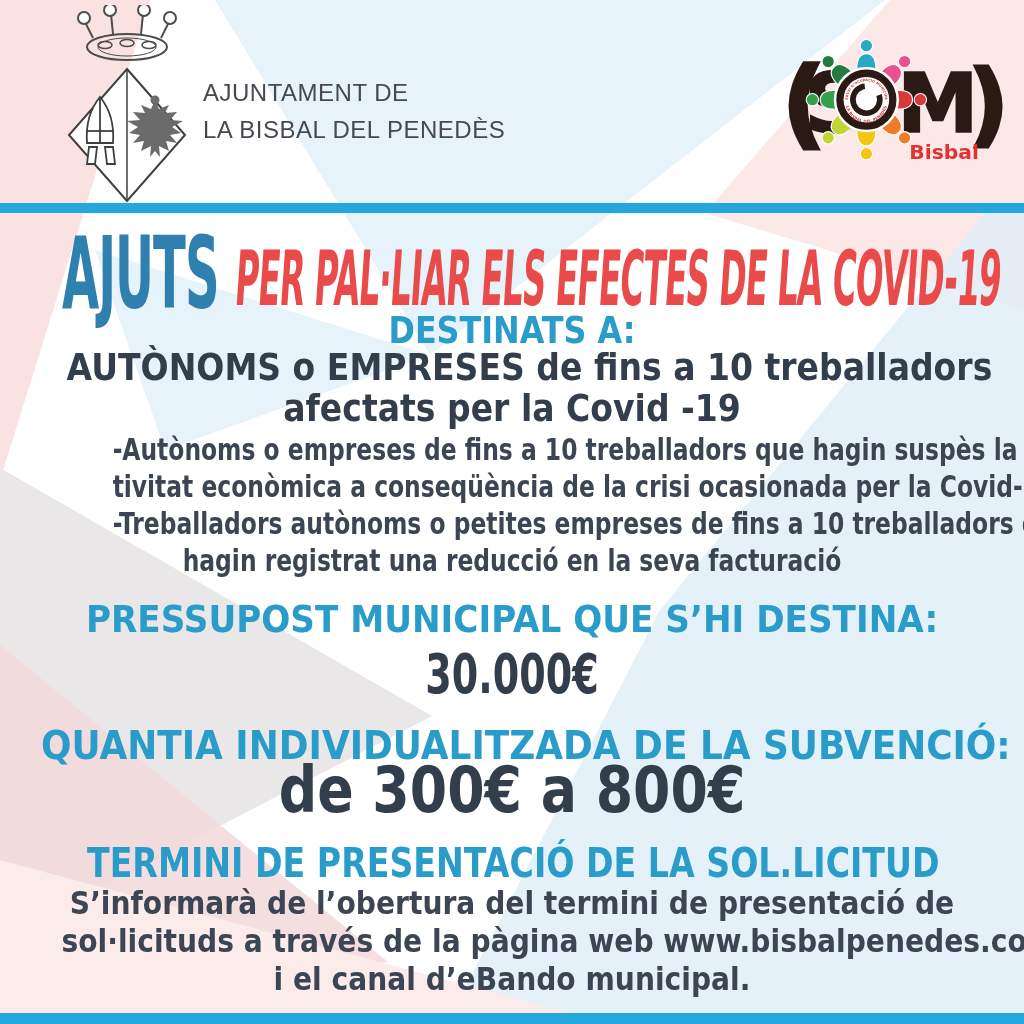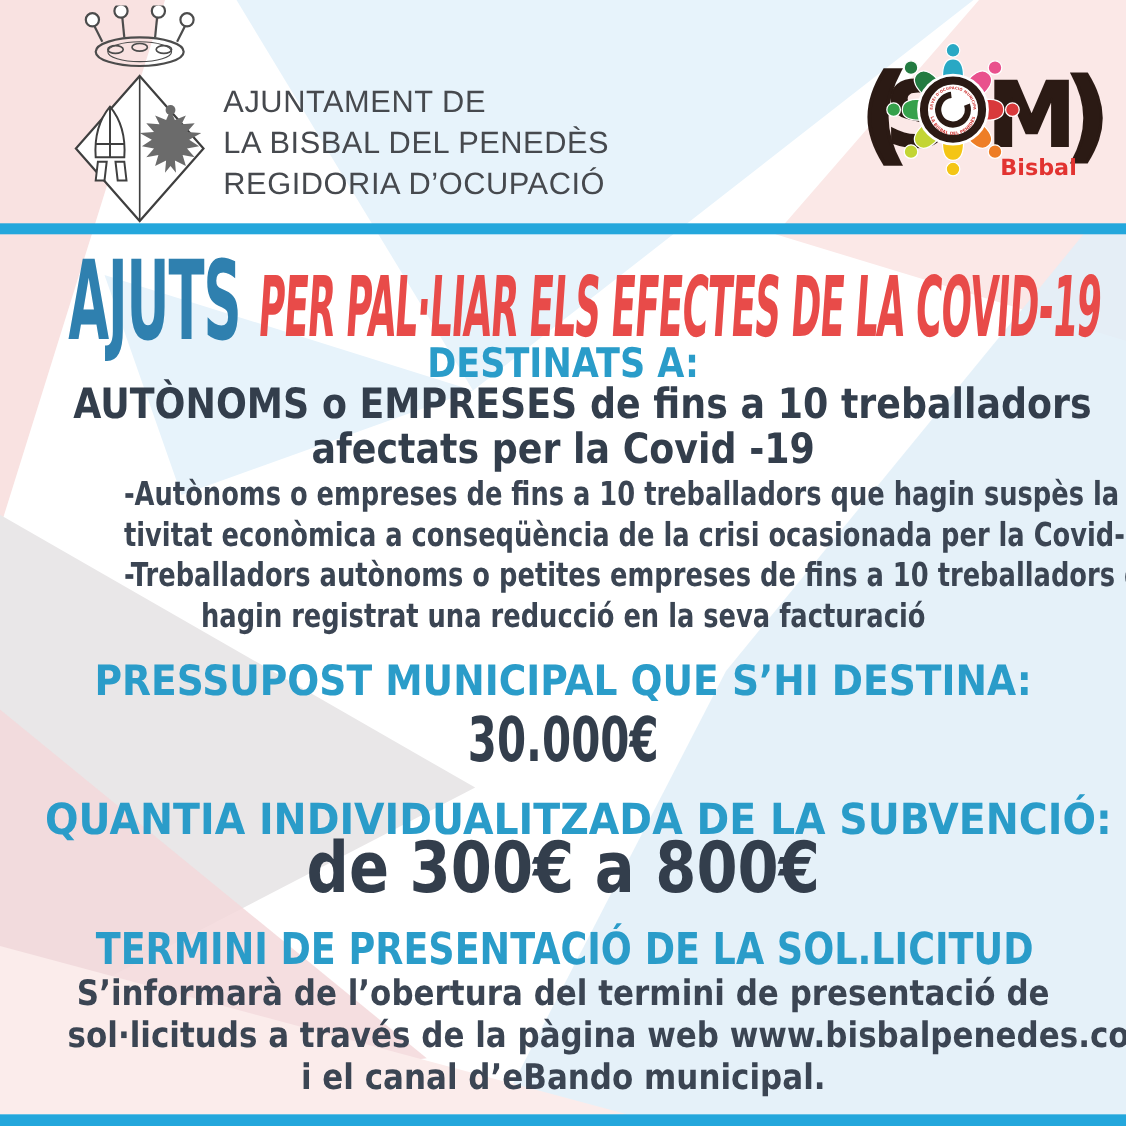--- a/index.html
+++ b/index.html
@@ -9,21 +9,21 @@
   }
   .bg{position:absolute;left:0;top:0;width:1024px;height:1024px;}
   .bar{position:absolute;left:0;width:1024px;background:#24a7dc;}
   .bar.top{top:203px;height:10px;}
   .bar.bottom{top:1013px;height:11px;}
 
   .crest{position:absolute;left:55px;top:5px;width:145px;height:200px;}
   .org-text{
     position:absolute;left:203px;top:74px;
     font-family:"Liberation Sans",sans-serif;
-    font-size:28px;line-height:37px;letter-spacing:.5px;color:#46494e;
+    font-size:24px;line-height:37px;letter-spacing:.5px;color:#46494e;
   }
   .som{position:absolute;left:782px;top:32px;width:225px;height:141px;}
 
   .abs{position:absolute;white-space:nowrap;}
   .center-line{position:absolute;left:0;width:1024px;text-align:center;
     font-weight:bold;white-space:nowrap;transform-origin:center top;}
   .blue{color:#2a9cc9;}
   .navy{color:#333e4c;}
   .bodytxt{color:#3b4553;}
 
@@ -91,21 +91,20 @@
       <g>
         <polygon fill="#6b6b6b" points="100,95 96,104 86,100 90,108 78,107 85,115 72,116 83,122 74,128 85,130 78,138 89,136 86,146 96,141 95,152 100,146 105,152 104,141 114,146 111,136 122,138 115,130 126,128 117,122 128,116 115,115 122,107 110,108 114,100 104,104"></polygon>
         <circle cx="100" cy="95" r="4.5" fill="#6b6b6b"></circle>
       </g>
     </g>
   </svg>
 
   <div class="org-text">
     <div>AJUNTAMENT DE</div>
     <div>LA BISBAL DEL PENEDÈS</div>
-    <div>REGIDORIA D’OCUPACIÓ</div>
   </div>
 
   <svg class="som" viewBox="0 0 400 250">
     <defs>
       <g id="person">
         <circle cx="0" cy="-20" r="11" stroke="#ffffff" stroke-width="2"></circle>
         <path d="M-17,22 Q-17,-6 0,-6 Q17,-6 17,22 Z" stroke="#ffffff" stroke-width="2"></path>
       </g>
       <path id="arcTop" d="M 117,120 A 33,33 0 0 1 183,120" fill="none"></path>
       <path id="arcBottom" d="M 113,124 A 37,37 0 0 0 187,124" fill="none"></path>

